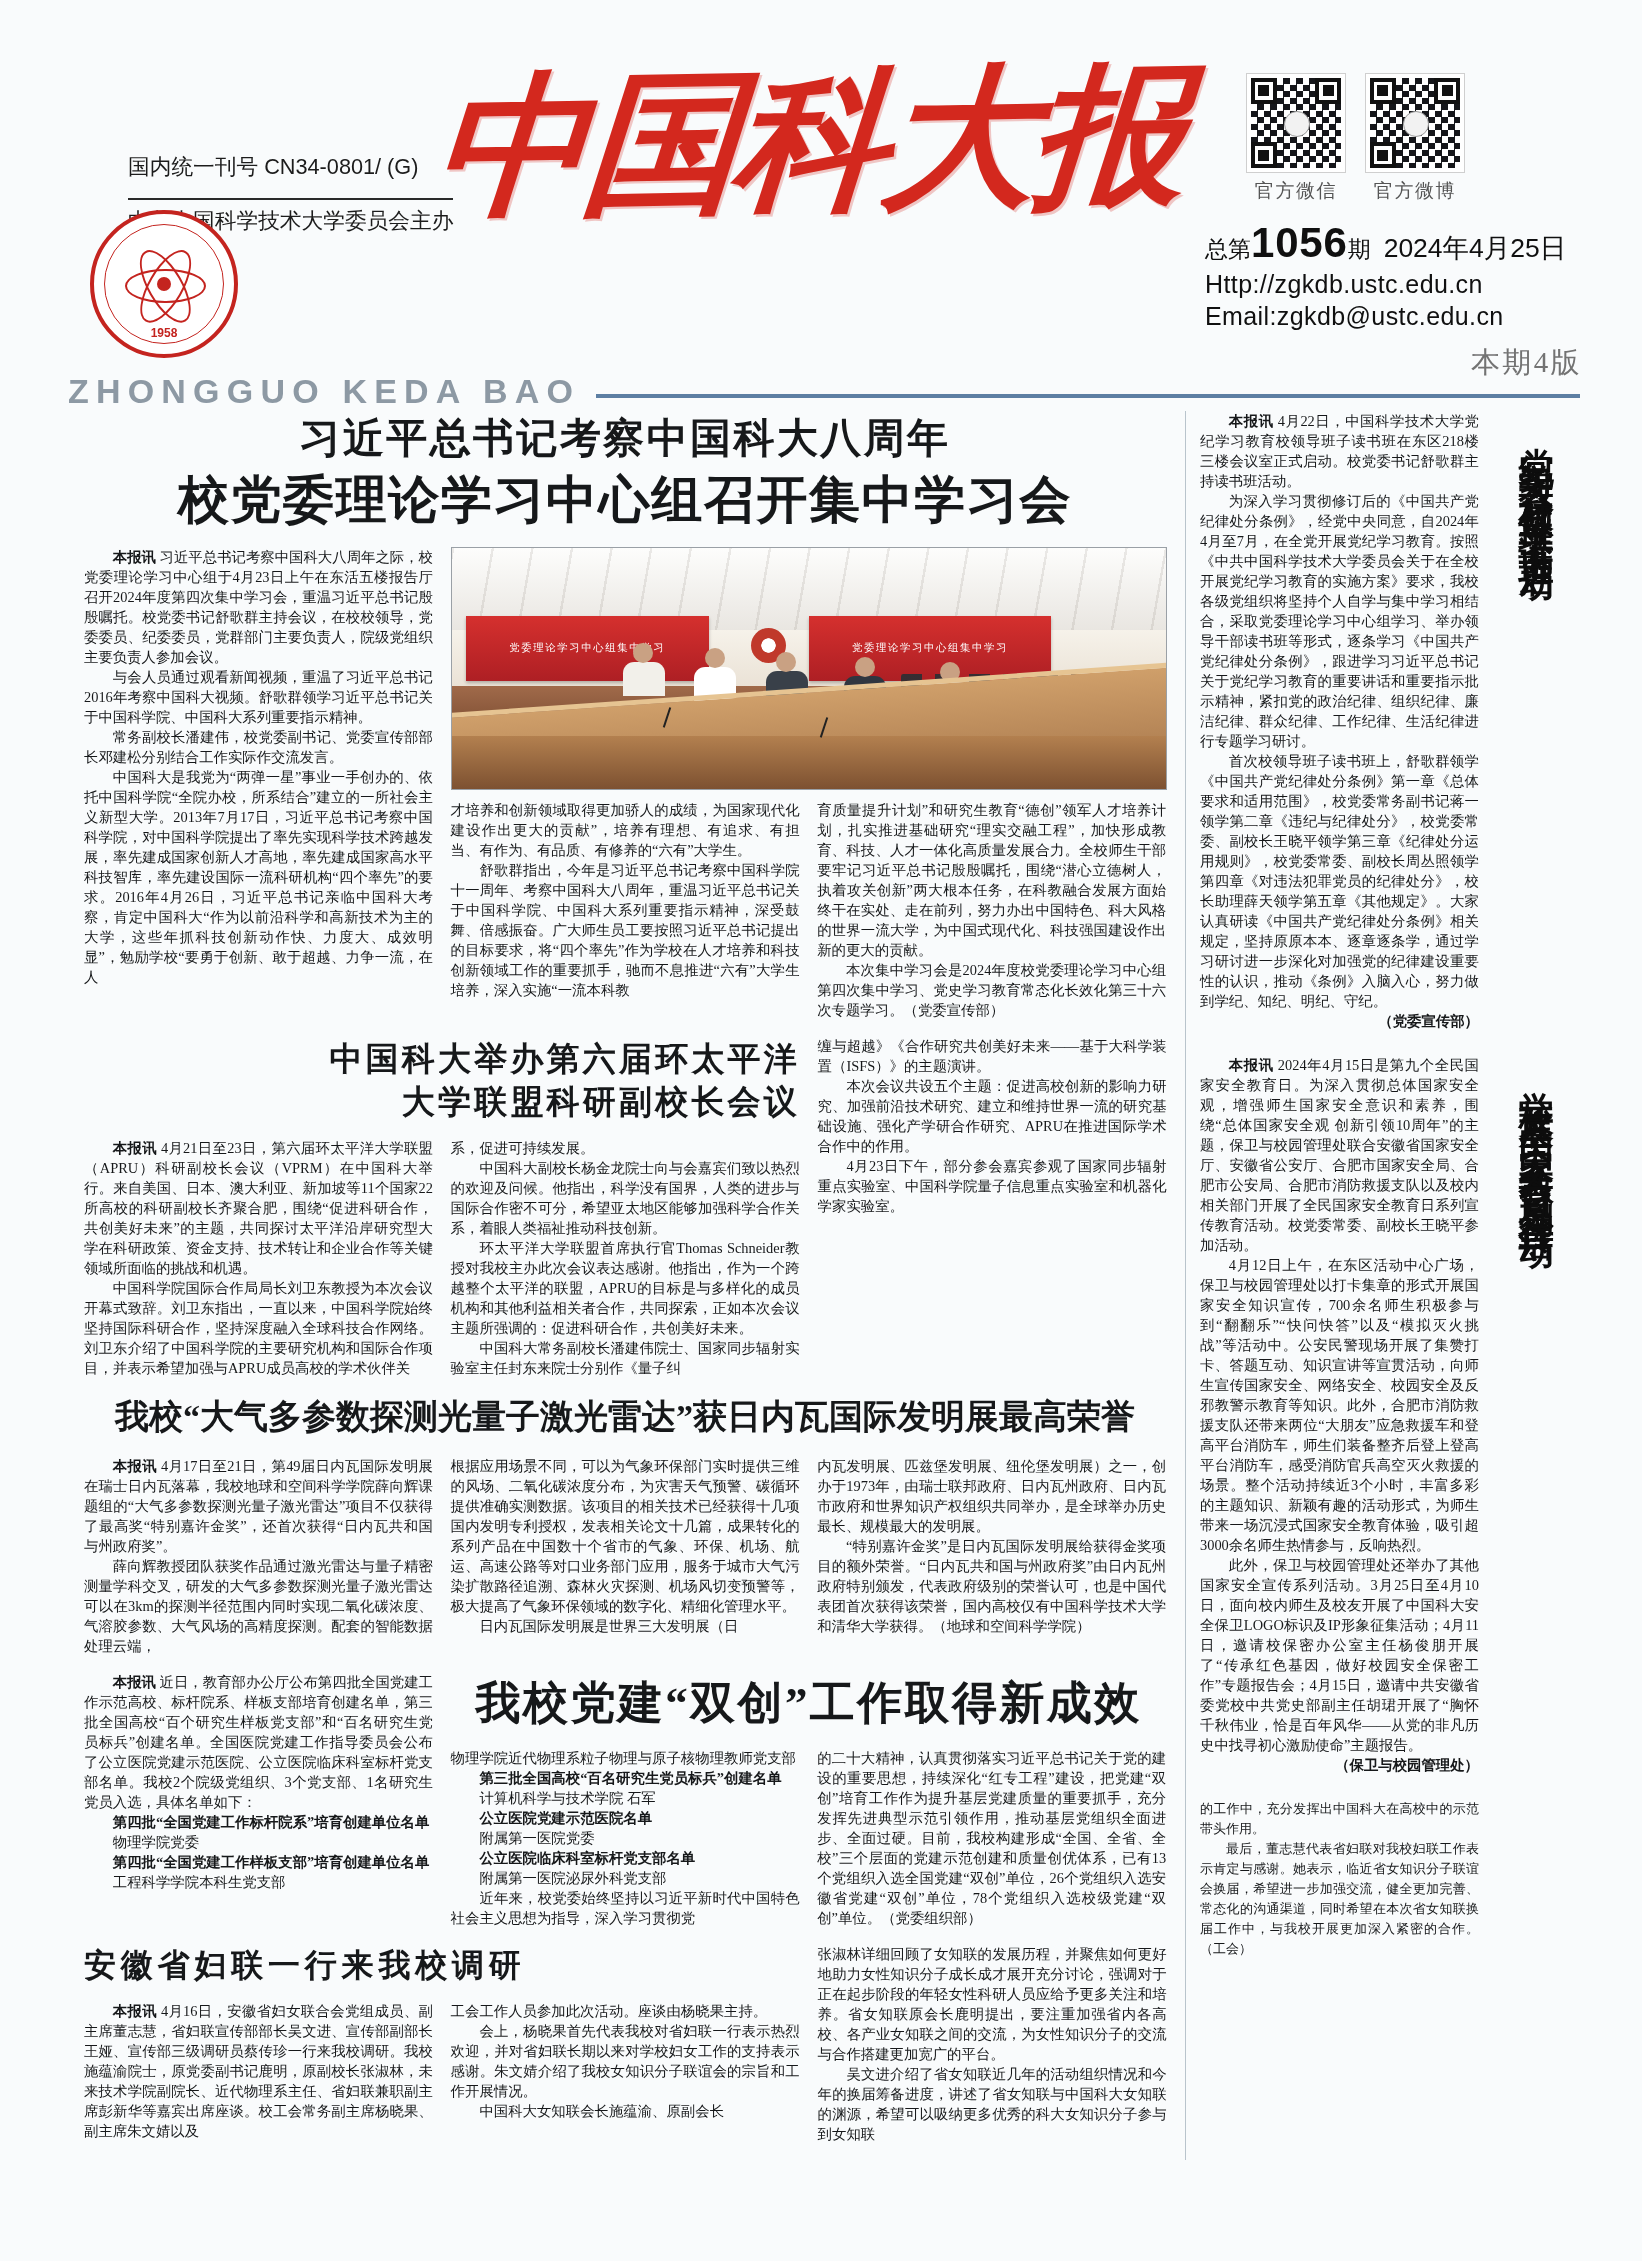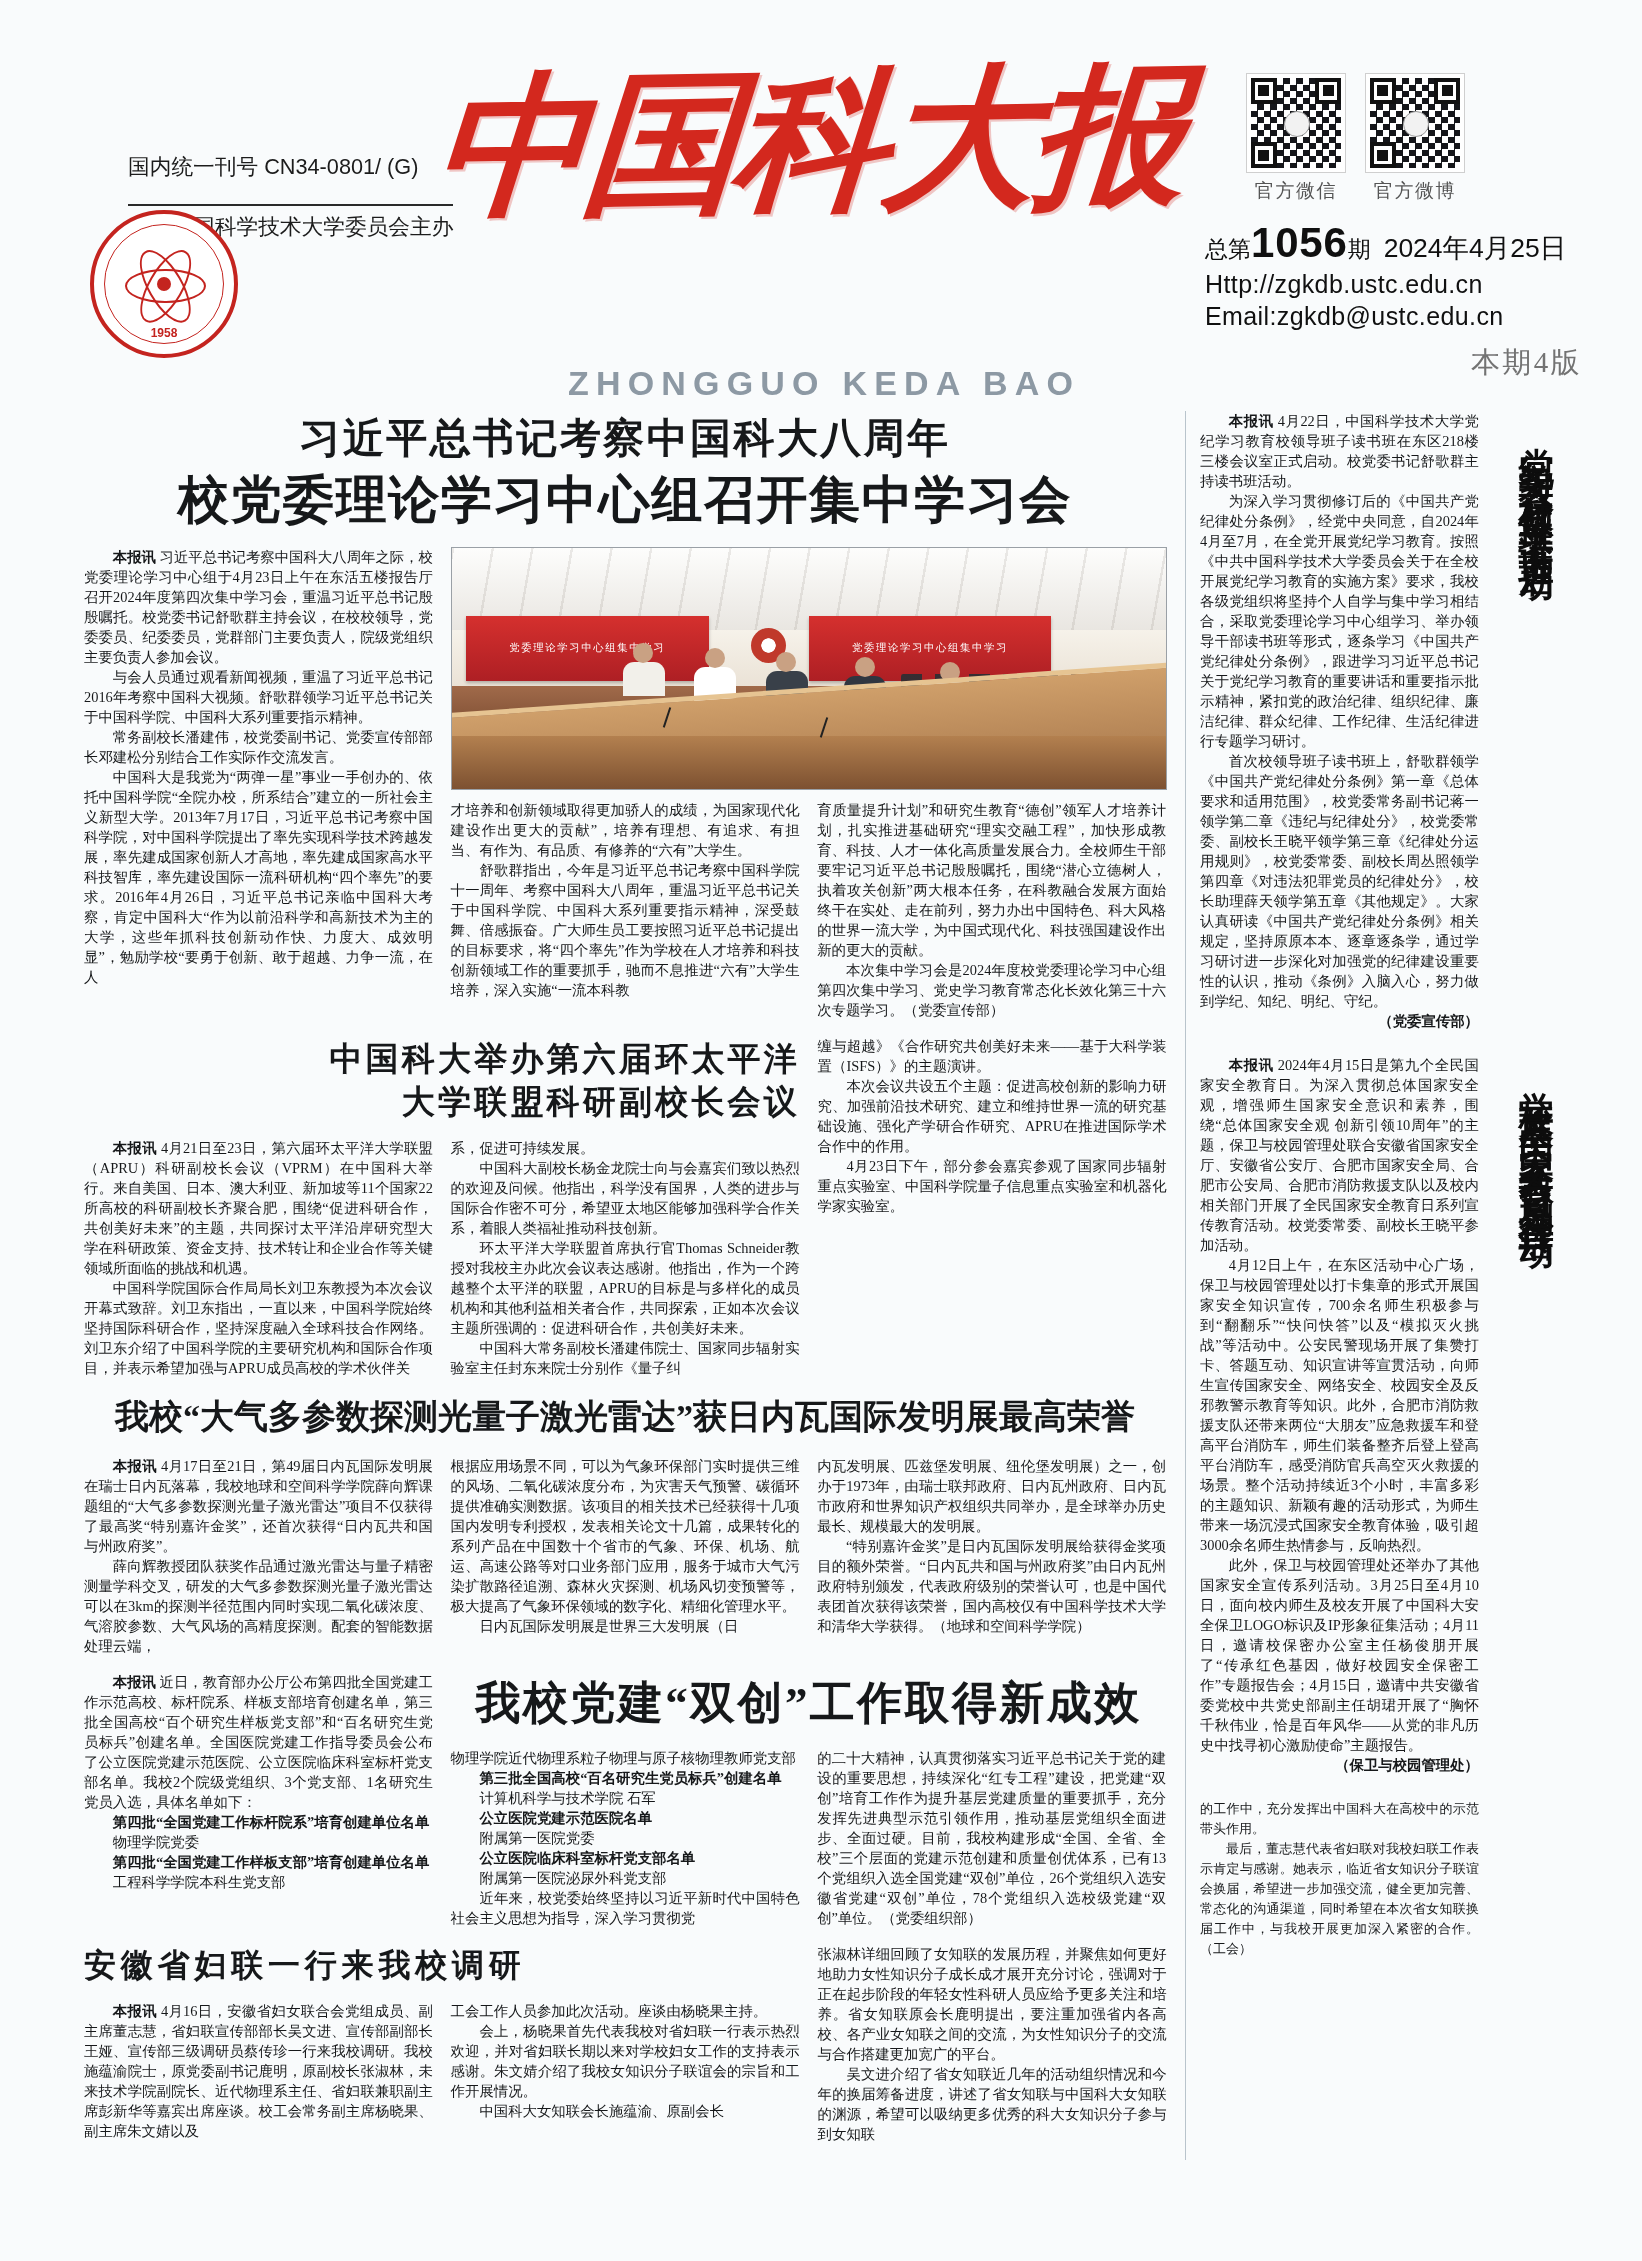--- a/index.html
+++ b/index.html
@@ -2,21 +2,21 @@
 <html style="font-size:13px"><head>
 <meta charset="utf-8">
 <style>
   html,body{margin:0;padding:0;background:#dfe3e6;}
   .page{position:relative;width:1643px;height:2261px;overflow:hidden;background:#f9fbfc;
         font-family:"Liberation Serif","DejaVu Serif",serif;color:#16181a;}
   
   .masthead{position:relative;height:405px;}
   .pub-info{position:absolute;left:128px;top:152px;font-family:"Liberation Sans","DejaVu Sans",sans-serif;
             font-size:21.7px;color:#1c1c1c;line-height:1.35;}
-  .pub-info .l1{border-bottom:2.4px solid #2a2a2a;padding-bottom:23px;margin-bottom:5.6px;}
+  .pub-info .l1{border-bottom:2.4px solid #2a2a2a;padding-bottom:17px;margin-bottom:5.6px;}
   .seal{position:absolute;left:90px;top:210px;width:148px;height:148px;border-radius:50%;
         border:4px solid #c4241f;background:#fff;box-sizing:border-box;}
   .seal .ring{position:absolute;inset:9.6px;border:1.6px solid #c4241f;border-radius:50%;}
   .seal .orb{position:absolute;left:50%;top:50%;width:77px;height:30.5px;margin:-15.2px 0 0 -39px;
              border:2.4px solid #c4241f;border-radius:50%;}
   .seal .orb.o2{transform:rotate(60deg);} .seal .orb.o3{transform:rotate(-60deg);}
   .seal .core{position:absolute;left:50%;top:50%;width:14.4px;height:14.4px;margin:-7.2px 0 0 -7.2px;
               background:#c4241f;border-radius:50%;}
   .seal .year{position:absolute;bottom:14.4px;width:100%;text-align:center;font-size:12px;
               color:#c4241f;font-weight:bold;font-family:"Liberation Sans",sans-serif;}
@@ -34,21 +34,21 @@
   .qr i.tl{left:0;top:0;} .qr i.tr{right:0;top:0;} .qr i.bl{left:0;bottom:0;}
   .qr i.logo{position:absolute;left:50%;top:50%;width:24px;height:24px;margin:-12px 0 0 -12px;
              border-radius:50%;background:#f2f2f2;border:1.6px solid #9a9a9a;}
   .qr-label{margin-top:6.4px;font-size:19px;color:#555;letter-spacing:1.6px;}
   .issue-line{margin-top:14.4px;white-space:nowrap;color:#101010;}
   .issue-line .pre,.issue-line .suf{font-size:23px;}
   .issue-line .num{font-size:42px;font-weight:bold;letter-spacing:0.8px;}
   .issue-line .date{font-size:26.5px;margin-left:13px;}
   .site,.email{font-size:25px;margin-top:3.2px;color:#101010;letter-spacing:0.4px;}
   .edition{font-size:29px;margin-top:12px;text-align:right;letter-spacing:2.4px;color:#737373;font-family:Liberation Serif, serif;}
-  .pinyin-row{position:absolute;left:68px;right:63px;top:364px;display:flex;align-items:center;gap:16px;flex-direction:column;}
+  .pinyin-row{position:absolute;left:68px;right:63px;top:372px;display:flex;align-items:center;gap:16px;}
   .pinyin{font-family:"Liberation Sans","DejaVu Sans",sans-serif;font-size:34px;font-weight:bold;
           letter-spacing:7.2px;color:#8d99a4;white-space:nowrap;}
   .rule{flex:1;height:4px;background:#5d7fa3;margin-top:8px;}
   
   .content{display:flex;gap:19px;padding:6.4px 61px 0 84px;}
   .main{width:1082px;flex:none;}
   .sidebar{flex:1;border-left:0.8px solid #b9c4cc;padding-left:14px;}
   .art{margin-bottom:16px;}
   .row{display:flex;gap:17.6px;}
   .col{width:349px;flex:none;font-size:14.4px;line-height:20px;text-align:justify;}

